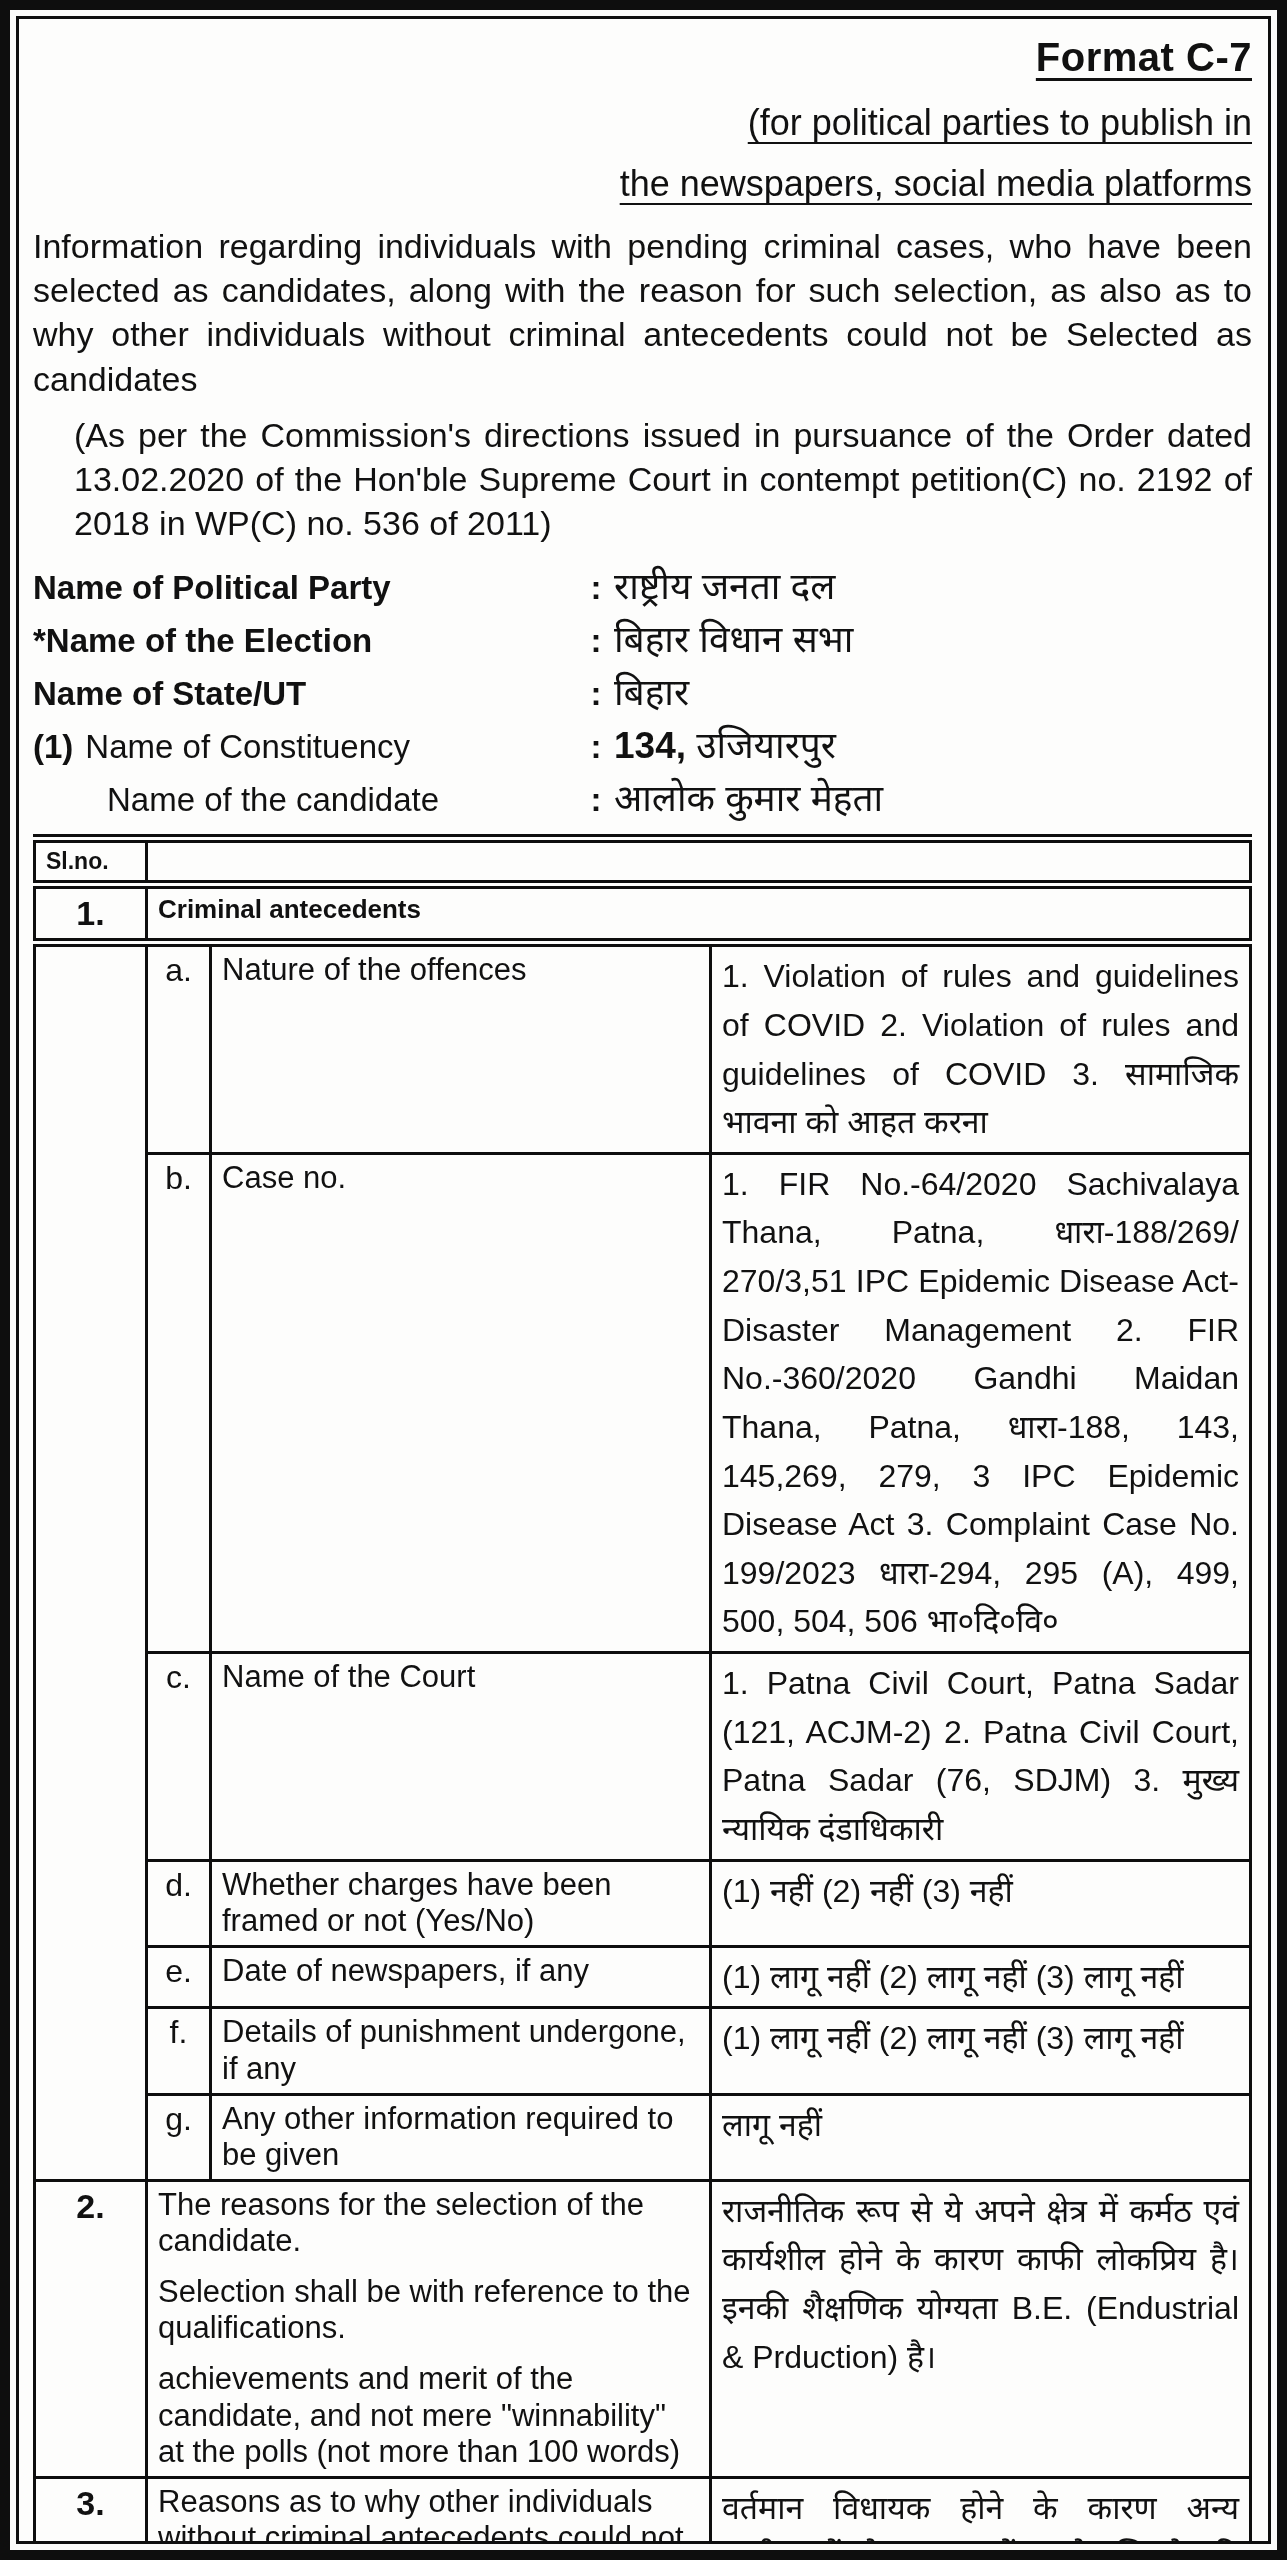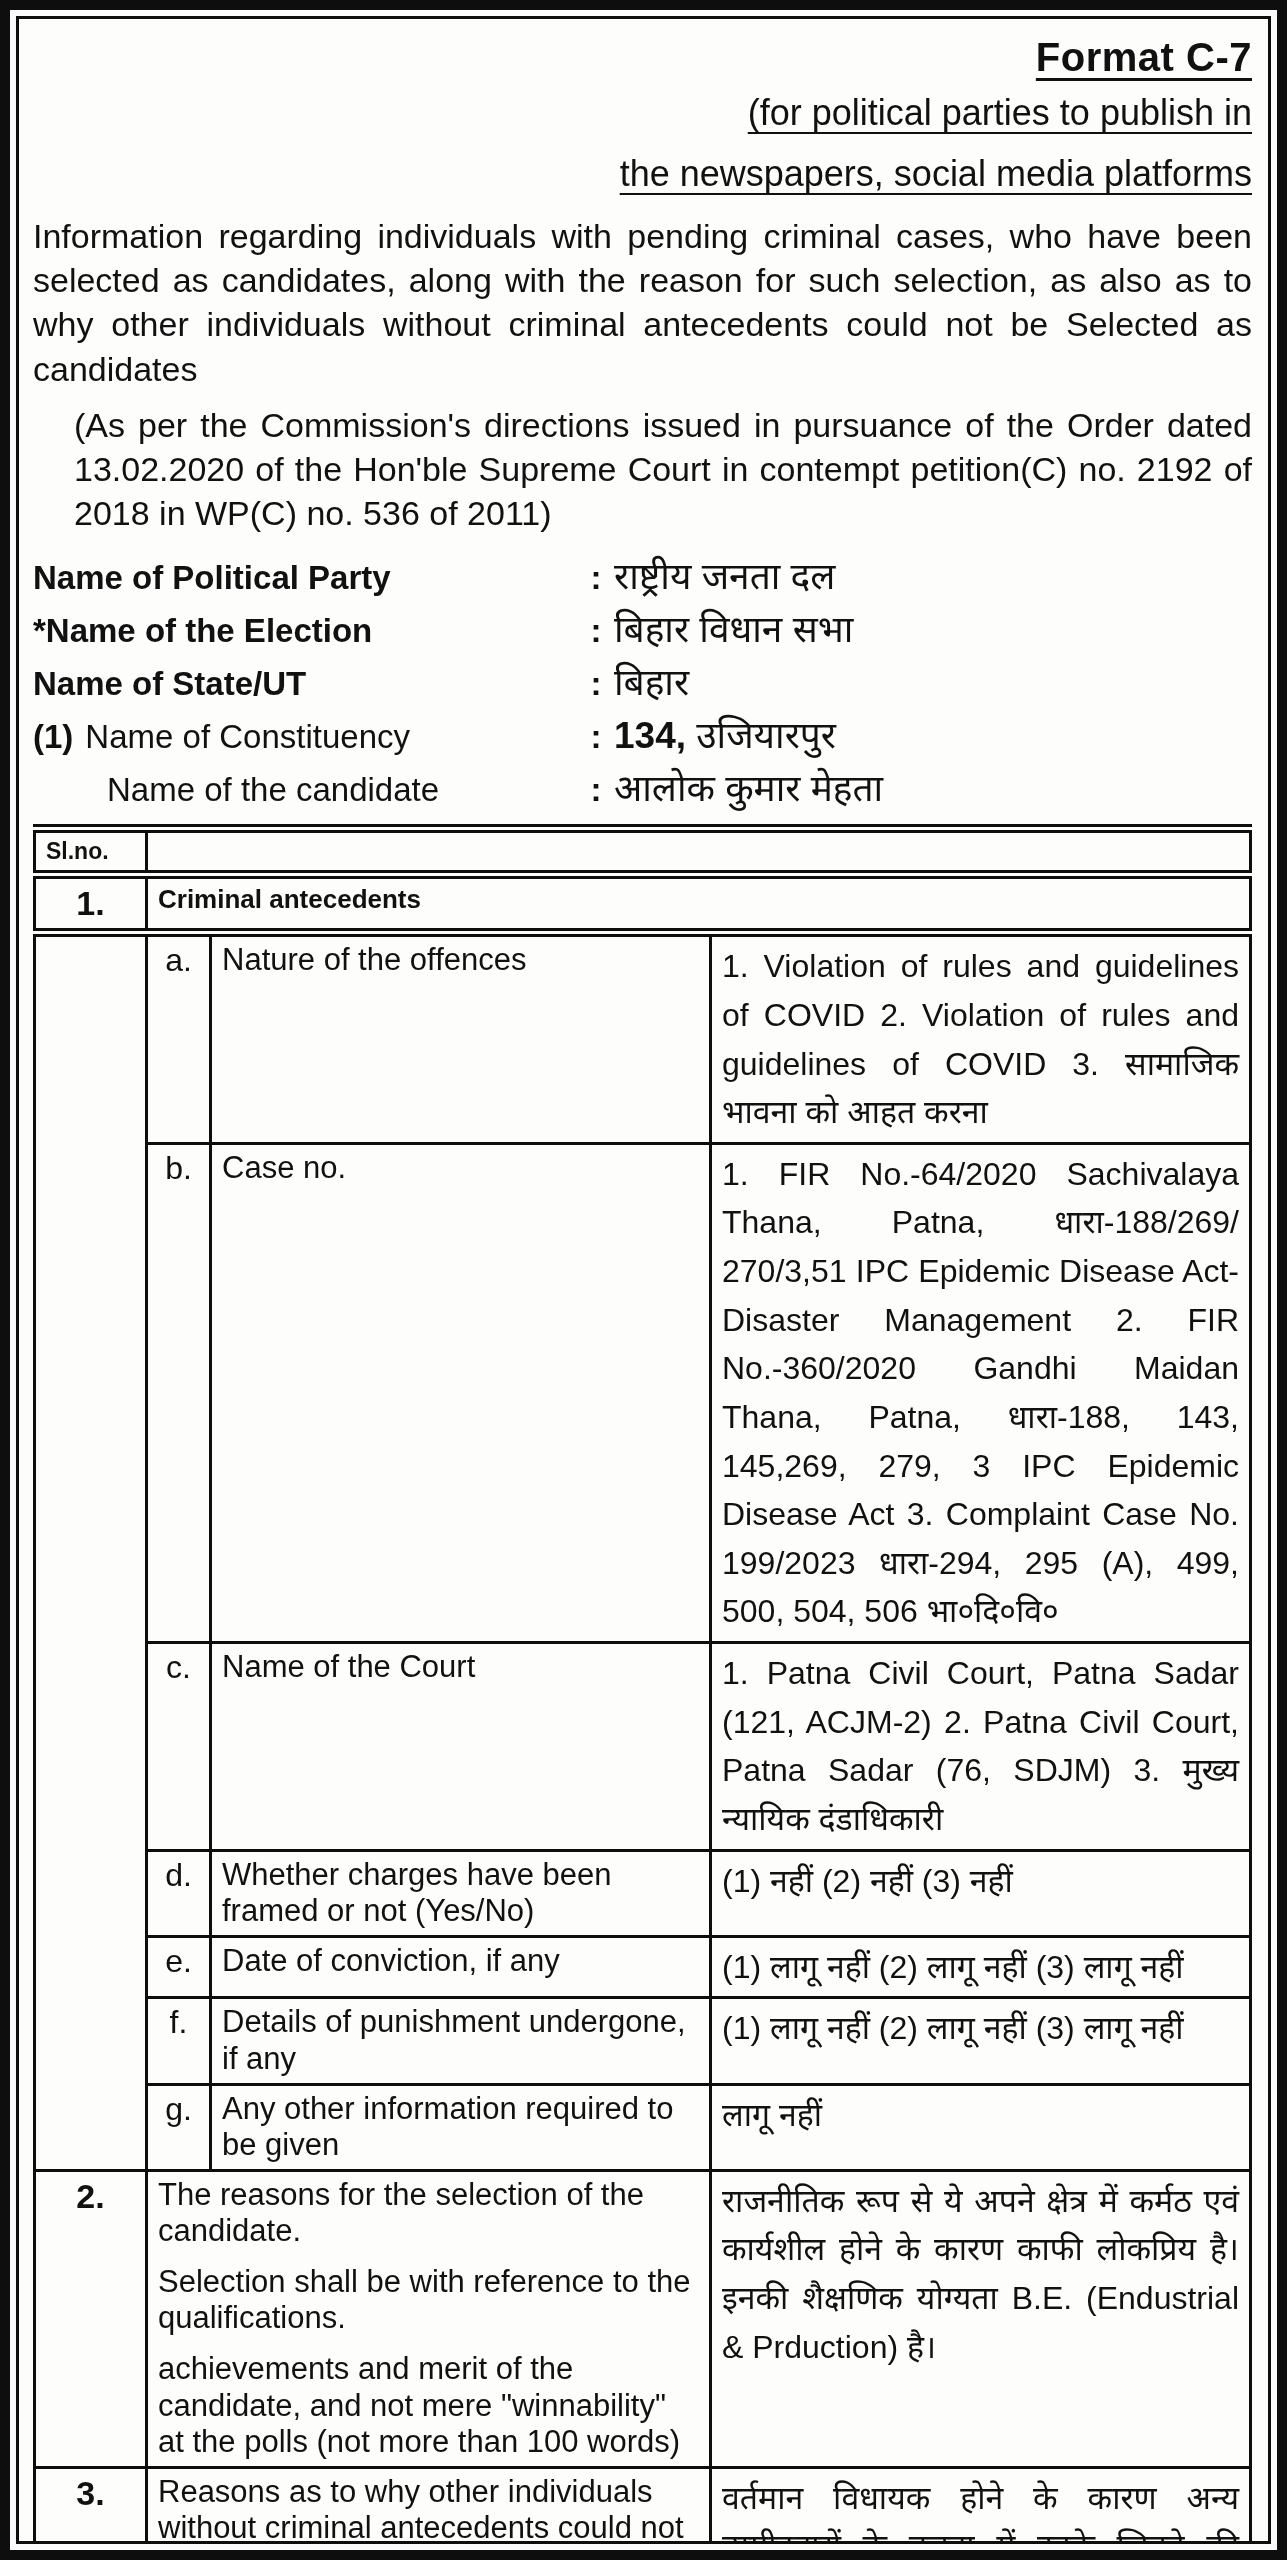--- a/index.html
+++ b/index.html
@@ -10,21 +10,21 @@
     width:1287px; height:2560px; margin:0 auto; background:#fbfbfa;
     border:10px solid #0e0e0e; padding:6px; overflow:hidden;
   }
   .inner {
     width:100%; height:100%; border:3px solid #0e0e0e;
     padding:12px 16px 10px 14px; overflow:hidden; background:#fdfdfc;
   }
 
   
   .hdr { text-align:right; margin-top:4px; }
-  .hdr .title-line { margin-bottom:12px; }
+  .hdr .title-line { margin-bottom:22px; }
   .hdr .title {
     font-size:40px; font-weight:bold; letter-spacing:0.5px;
     text-decoration:underline; text-underline-offset:7px; text-decoration-thickness:3px;
   }
   .hdr .sub-line { margin-bottom:19px; }
   .hdr .sub {
     font-size:36px; text-decoration:underline; text-underline-offset:7px; text-decoration-thickness:2px;
   }
 
   
@@ -144,21 +144,21 @@
         <td class="c-desc pad-tall">Name of the Court</td>
         <td class="c-val hi pad-tall">1.  Patna Civil Court, Patna Sadar (121, ACJM-2) 2. Patna Civil Court, Patna Sadar (76, SDJM) 3. मुख्य न्यायिक दंडाधिकारी</td>
       </tr>
       <tr>
         <td class="c-let">d.</td>
         <td class="c-desc">Whether charges have been framed or not (Yes/No)</td>
         <td class="c-val hi">(1) नहीं (2) नहीं (3) नहीं</td>
       </tr>
       <tr>
         <td class="c-let">e.</td>
-        <td class="c-desc">Date of conviction, if any</td>
+        <td class="c-desc">Date of newspapers, if any</td>
         <td class="c-val hi">(1) लागू नहीं (2) लागू नहीं (3) लागू नहीं</td>
       </tr>
       <tr>
         <td class="c-let">f.</td>
         <td class="c-desc">Details of punishment undergone, if any</td>
         <td class="c-val hi">(1) लागू नहीं (2) लागू नहीं (3) लागू नहीं</td>
       </tr>
       <tr>
         <td class="c-let">g.</td>
         <td class="c-desc">Any other information required to be given</td>

